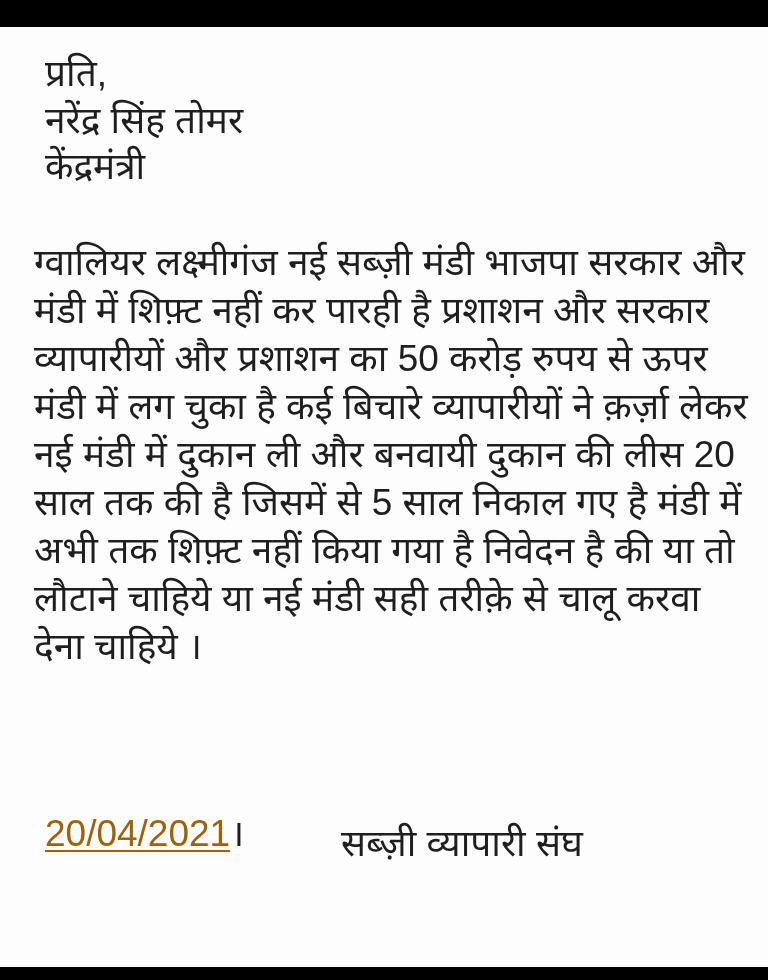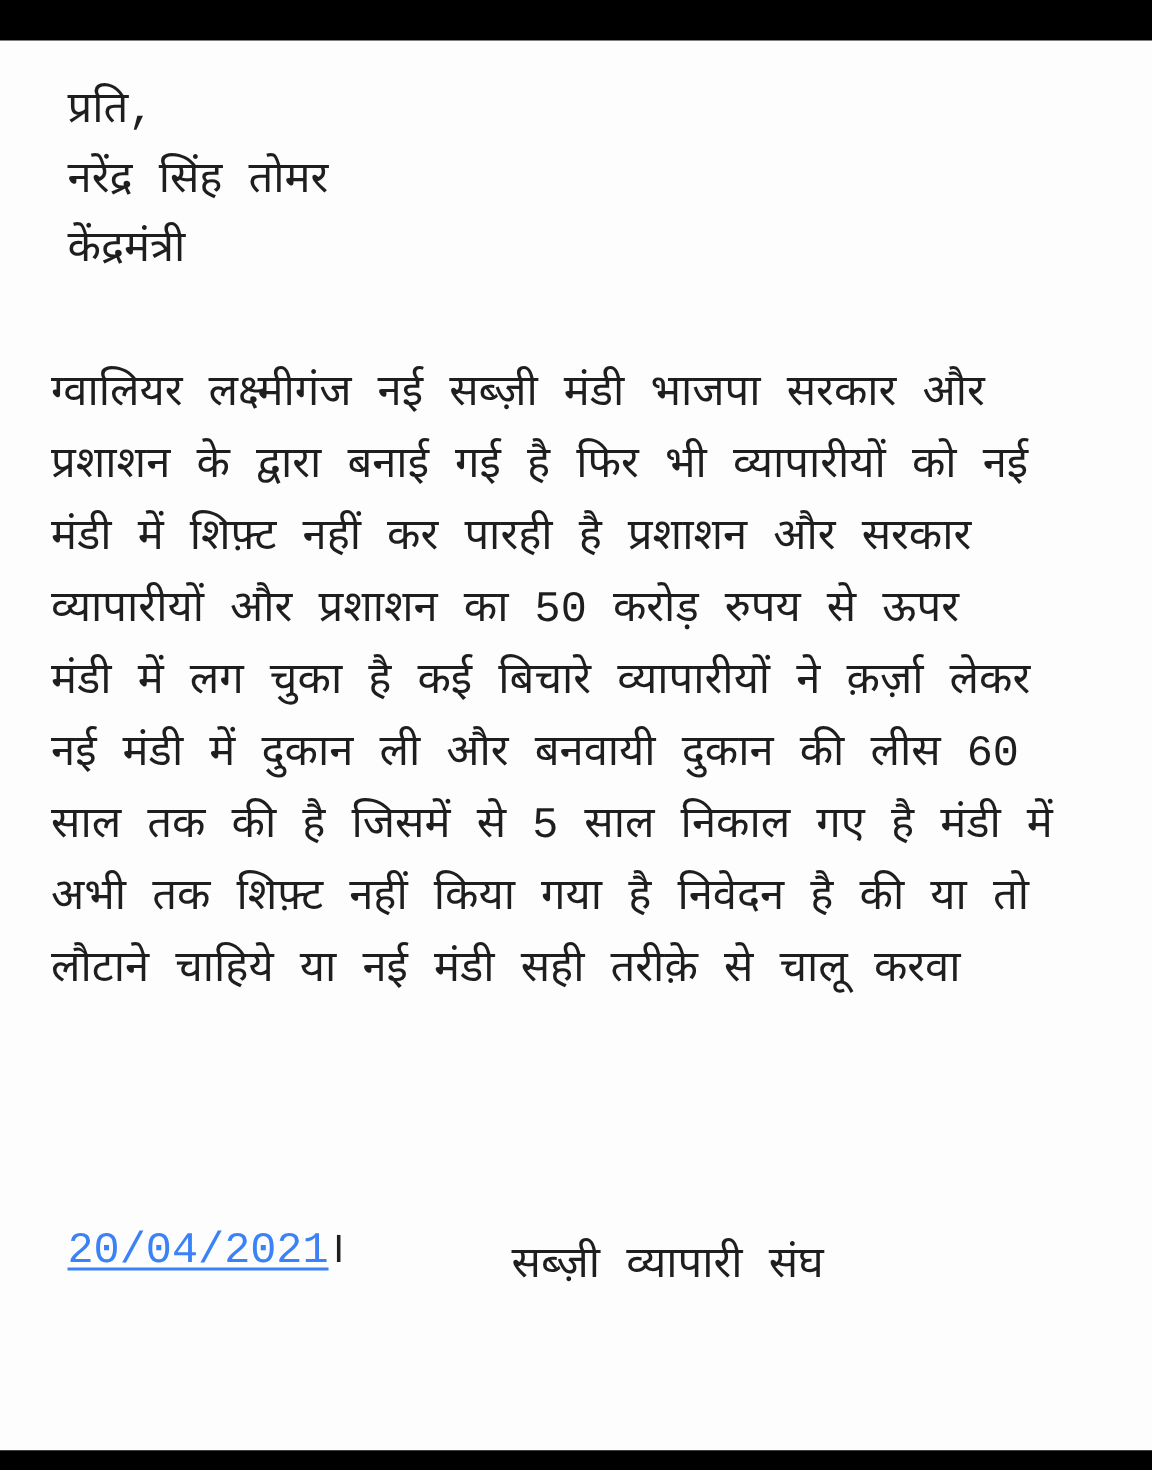--- a/index.html
+++ b/index.html
@@ -22,23 +22,23 @@
       width: 768px; height: 940px;
       background: #fdfdfd;
     }
     .bottom-bar {
       position: absolute;
       left: 0; top: 967px;
       width: 768px; height: 13px;
       background: #000000;
     }
     .text {
-      font-family: Liberation Mono, monospace;
+      font-family: Liberation Sans, sans-serif;
       color: #1e1e1e;
-      font-size: 29px;
+      font-size: 37px;
       white-space: nowrap;
     }
     .header {
       position: absolute;
       left: 45px;
       top: 24px;
       line-height: 46.5px;
     }
     .header div { height: 46.5px; }
     .body-para {
@@ -55,21 +55,21 @@
       line-height: 50px;
     }
     .footer-right {
       position: absolute;
       left: 341px;
       top: 792px;
       line-height: 50px;
     }
     .footer-left div, .footer-right div { height: 50px; }
     .date-link {
-      color: #3b82f6;
+      color: #a16207;
       text-decoration: underline;
       text-underline-offset: 4px;
       text-decoration-thickness: 2px;
       cursor: pointer;
       margin-top: 44px;
     }
   </style>
 </head>
 <body>
 
@@ -78,28 +78,28 @@
 <div class="page">
 
   <div class="header text">
     <div>प्रति,</div>
     <div>नरेंद्र सिंह तोमर</div>
     <div>केंद्रमंत्री</div>
   </div>
 
   <div class="body-para text">
     <div>ग्वालियर लक्ष्मीगंज नई सब्ज़ी मंडी भाजपा सरकार और</div>
-    <div>प्रशाशन के द्वारा बनाई गई है फिर भी व्यापारीयों को नई</div>
     <div>मंडी में शिफ़्ट नहीं कर पारही है प्रशाशन और सरकार</div>
     <div>व्यापारीयों और प्रशाशन का 50 करोड़ रुपय से ऊपर</div>
     <div>मंडी में लग चुका है कई बिचारे व्यापारीयों ने क़र्ज़ा लेकर</div>
-    <div>नई मंडी में दुकान ली और बनवायी दुकान की लीस 60</div>
+    <div>नई मंडी में दुकान ली और बनवायी दुकान की लीस 20</div>
     <div>साल तक की है जिसमें से 5 साल निकाल गए है मंडी में</div>
     <div>अभी तक शिफ़्ट नहीं किया गया है निवेदन है की या तो</div>
     <div>लौटाने चाहिये या नई मंडी सही तरीक़े से चालू करवा</div>
+    <div>देना चाहिये ।</div>
   </div>
 
   <div class="footer-left text">
     <div><span class="date-link">20/04/2021</span><span>।</span></div>
   </div>
 
   <div class="footer-right text">
     <div>सब्ज़ी व्यापारी संघ</div>
   </div>
 

